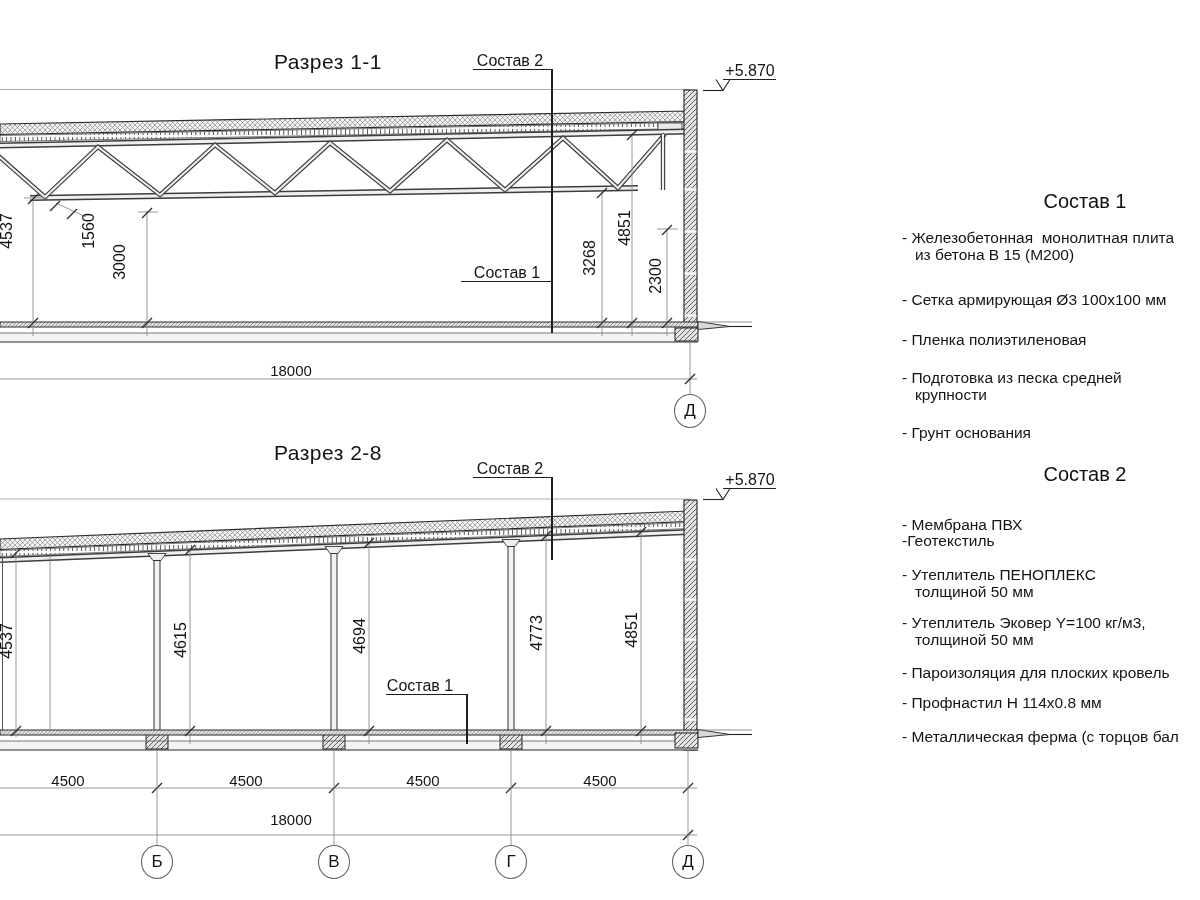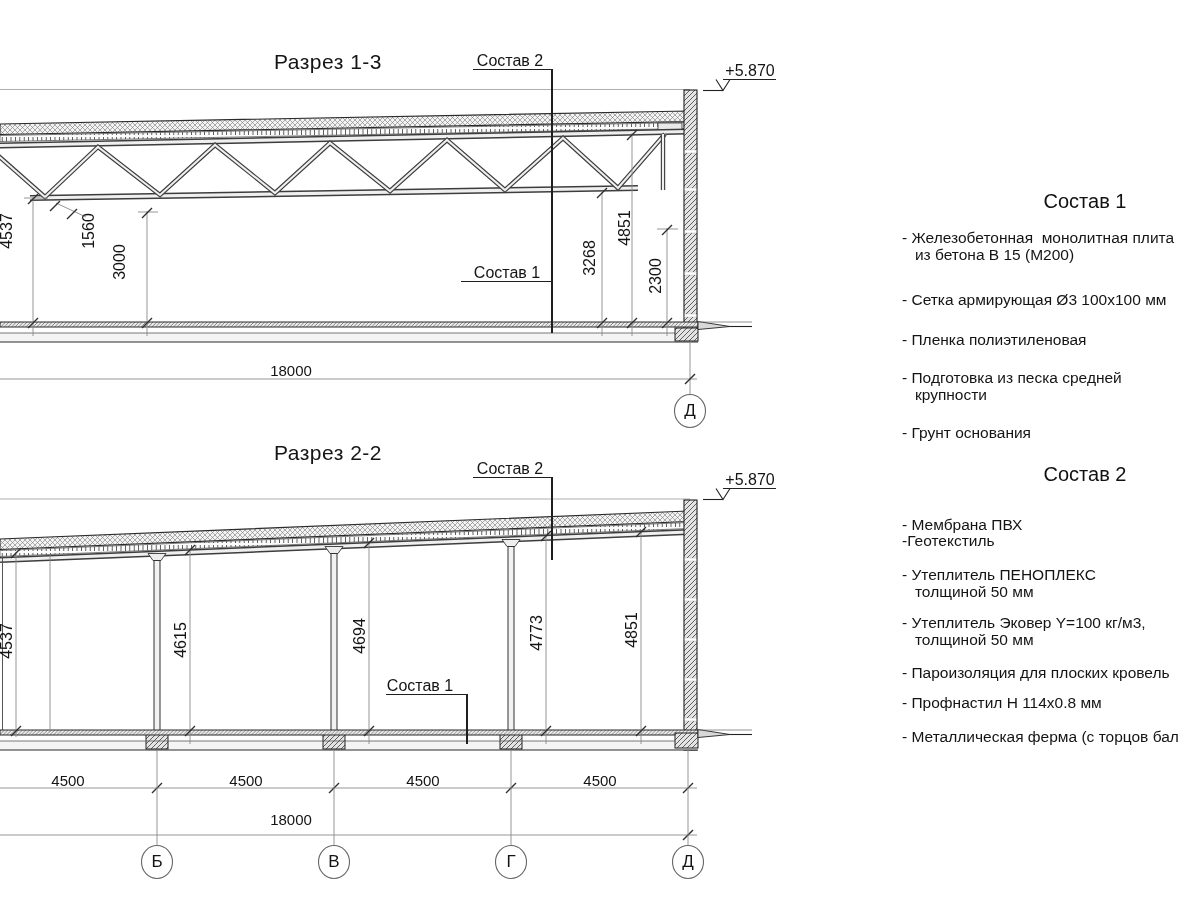--- a/index.html
+++ b/index.html
@@ -194,34 +194,34 @@
 
     <g>
       <ellipse cx="157" cy="862" rx="15.5" ry="16.5" fill="#fff" stroke="#666" stroke-width="1.1"></ellipse>
       <ellipse cx="334" cy="862" rx="15.5" ry="16.5" fill="#fff" stroke="#666" stroke-width="1.1"></ellipse>
       <ellipse cx="511" cy="862" rx="15.5" ry="16.5" fill="#fff" stroke="#666" stroke-width="1.1"></ellipse>
       <ellipse cx="688" cy="862" rx="15.5" ry="16.5" fill="#fff" stroke="#666" stroke-width="1.1"></ellipse>
     </g>
   </g>
 </svg>
 
-<span class="t hc title" style="left:328px;top:62px;">Разрез 1-3</span>
+<span class="t hc title" style="left:328px;top:62px;">Разрез 1-1</span>
 <span class="t hc" style="left:510px;top:61px;">Состав 2</span>
 <span class="t hc" style="left:507px;top:273px;">Состав 1</span>
 <span class="t hc" style="left:750px;top:71px;">+5.870</span>
 <span class="t vr" style="left:7px;top:231px;">4537</span>
 <span class="t vr" style="left:89px;top:231px;">1560</span>
 <span class="t vr" style="left:120px;top:262px;">3000</span>
 <span class="t vr" style="left:590px;top:258px;">3268</span>
 <span class="t vr" style="left:625px;top:228px;">4851</span>
 <span class="t vr" style="left:656px;top:276px;">2300</span>
 <span class="t hc small" style="left:291px;top:370px;">18000</span>
 <span class="t hc gl" style="left:690px;top:411px;">Д</span>
 
-<span class="t hc title" style="left:328px;top:453px;">Разрез 2-2</span>
+<span class="t hc title" style="left:328px;top:453px;">Разрез 2-8</span>
 <span class="t hc" style="left:510px;top:469px;">Состав 2</span>
 <span class="t hc" style="left:420px;top:686px;">Состав 1</span>
 <span class="t hc" style="left:750px;top:480px;">+5.870</span>
 <span class="t vr" style="left:7px;top:641px;">4537</span>
 <span class="t vr" style="left:181px;top:640px;">4615</span>
 <span class="t vr" style="left:360px;top:636px;">4694</span>
 <span class="t vr" style="left:537px;top:633px;">4773</span>
 <span class="t vr" style="left:632px;top:630px;">4851</span>
 <span class="t hc small" style="left:68px;top:780px;">4500</span>
 <span class="t hc small" style="left:246px;top:780px;">4500</span>

